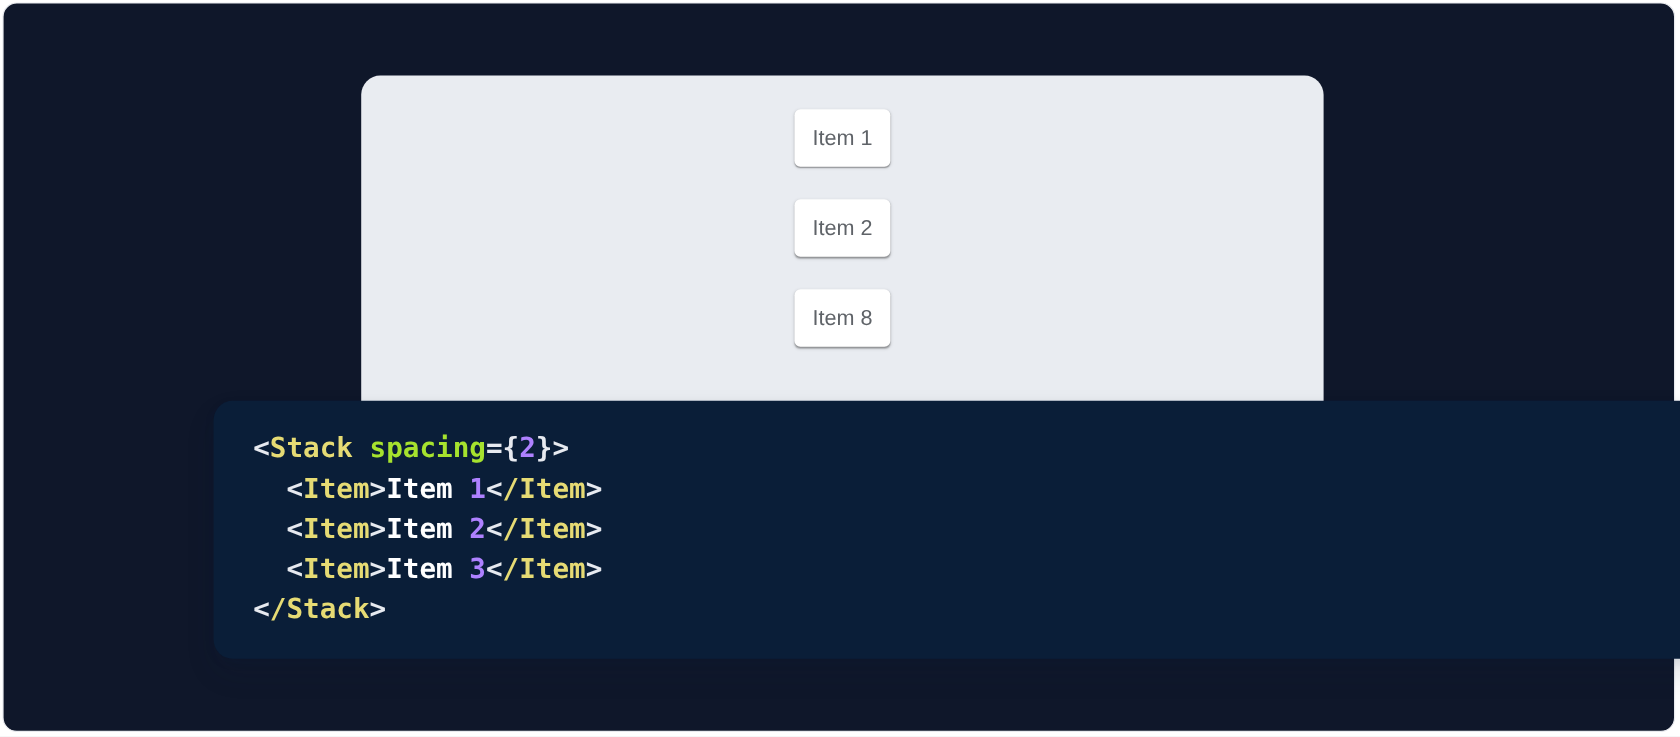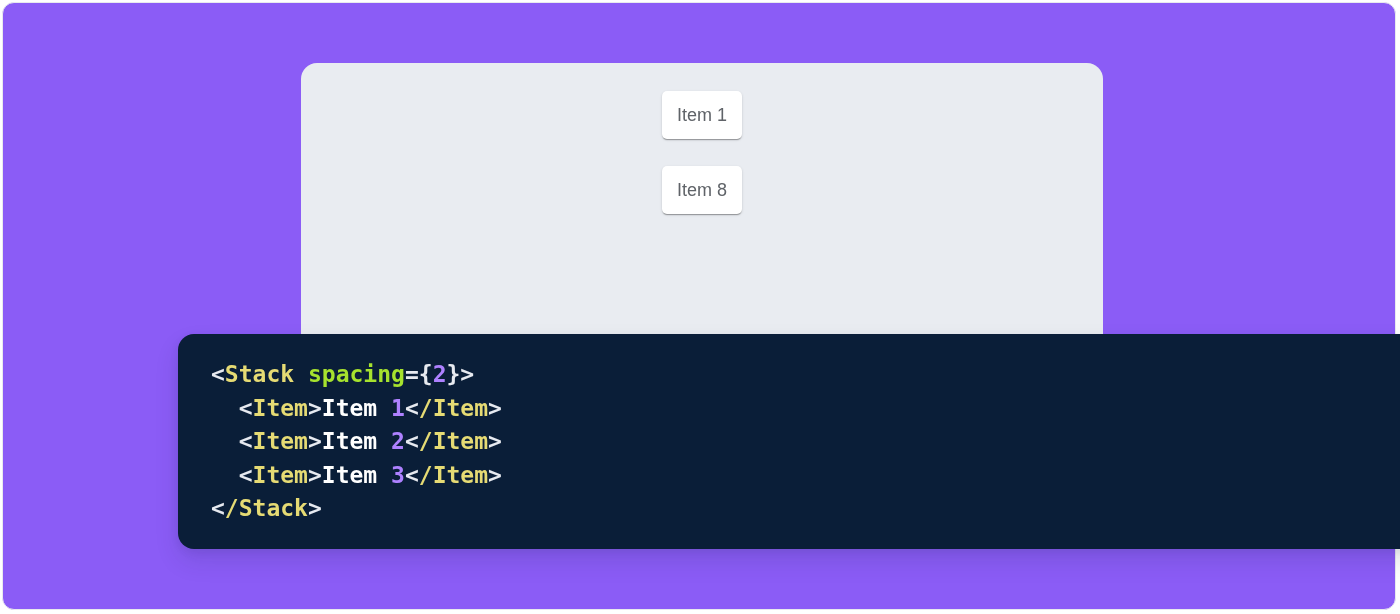--- a/index.html
+++ b/index.html
@@ -8,21 +8,21 @@
     width: 1400px;
     height: 614px;
     background: #ffffff;
     font-family: "Liberation Sans", sans-serif;
     overflow: hidden;
   }
   .page {
     position: absolute;
     left: 2px; top: 2px;
     width: 1394px; height: 608px;
-    background: #8b5cf6;
+    background: #0f172a;
     border: 1px solid #e8eaee;
     border-radius: 12px;
     box-sizing: border-box;
   }
   .demo-panel {
     position: absolute;
     left: 298px; top: 60px;
     width: 802px; height: 292px;
     background: #e9ecf1;
     border-radius: 16px;
@@ -75,20 +75,21 @@
   .code-line { white-space: pre; }
 </style>
 </head>
 <body>
 
 <div class="page">
 
   <div class="demo-panel" style="background: rgb(233, 236, 241);">
     <div class="stack">
       <div class="item">Item 1</div>
+      <div class="item">Item 2</div>
       <div class="item">Item 8</div>
     </div>
   </div>
 
   <div class="code-block" style="background: rgb(10, 30, 56);">
     <pre class="code"><div class="code-line"><span style="color: rgb(231, 234, 240);">&lt;</span><span style="color: rgb(230, 219, 116);">Stack</span><span style="color: rgb(255, 255, 255);"> </span><span style="color: rgb(166, 226, 46);">spacing</span><span style="color: rgb(231, 234, 240);">=</span><span style="color: rgb(231, 234, 240);">{</span><span style="color: rgb(174, 129, 255);">2</span><span style="color: rgb(231, 234, 240);">}</span><span style="color: rgb(231, 234, 240);">&gt;</span></div><div class="code-line"><span style="color: rgb(255, 255, 255);">  </span><span style="color: rgb(231, 234, 240);">&lt;</span><span style="color: rgb(230, 219, 116);">Item</span><span style="color: rgb(231, 234, 240);">&gt;</span><span style="color: rgb(255, 255, 255);">Item </span><span style="color: rgb(174, 129, 255);">1</span><span style="color: rgb(231, 234, 240);">&lt;</span><span style="color: rgb(230, 219, 116);">/Item</span><span style="color: rgb(231, 234, 240);">&gt;</span></div><div class="code-line"><span style="color: rgb(255, 255, 255);">  </span><span style="color: rgb(231, 234, 240);">&lt;</span><span style="color: rgb(230, 219, 116);">Item</span><span style="color: rgb(231, 234, 240);">&gt;</span><span style="color: rgb(255, 255, 255);">Item </span><span style="color: rgb(174, 129, 255);">2</span><span style="color: rgb(231, 234, 240);">&lt;</span><span style="color: rgb(230, 219, 116);">/Item</span><span style="color: rgb(231, 234, 240);">&gt;</span></div><div class="code-line"><span style="color: rgb(255, 255, 255);">  </span><span style="color: rgb(231, 234, 240);">&lt;</span><span style="color: rgb(230, 219, 116);">Item</span><span style="color: rgb(231, 234, 240);">&gt;</span><span style="color: rgb(255, 255, 255);">Item </span><span style="color: rgb(174, 129, 255);">3</span><span style="color: rgb(231, 234, 240);">&lt;</span><span style="color: rgb(230, 219, 116);">/Item</span><span style="color: rgb(231, 234, 240);">&gt;</span></div><div class="code-line"><span style="color: rgb(231, 234, 240);">&lt;</span><span style="color: rgb(230, 219, 116);">/Stack</span><span style="color: rgb(231, 234, 240);">&gt;</span></div></pre>
   </div>
 
 </div>
 

